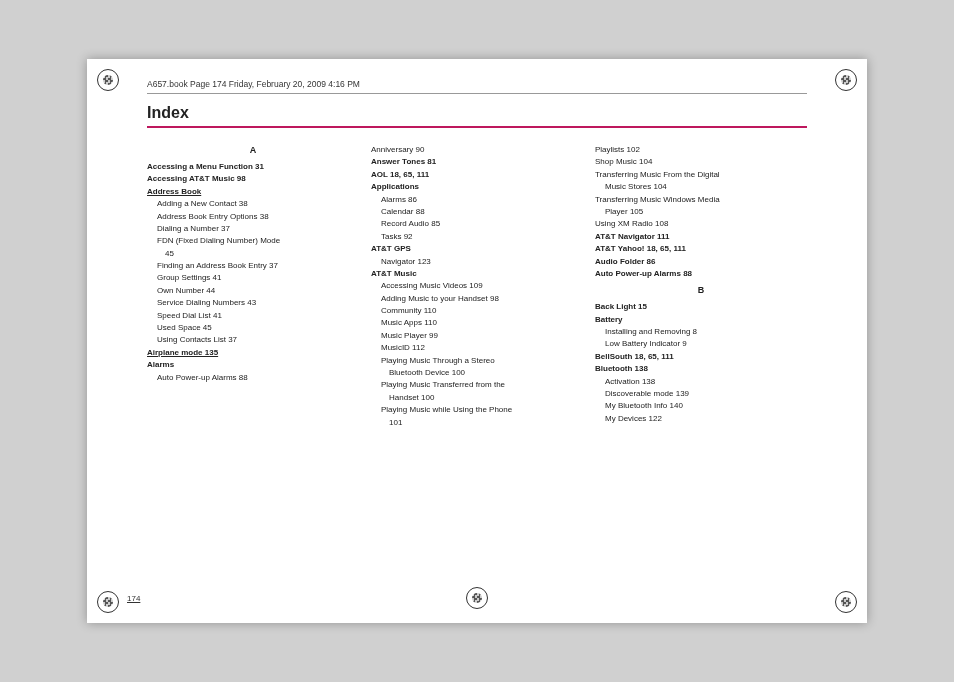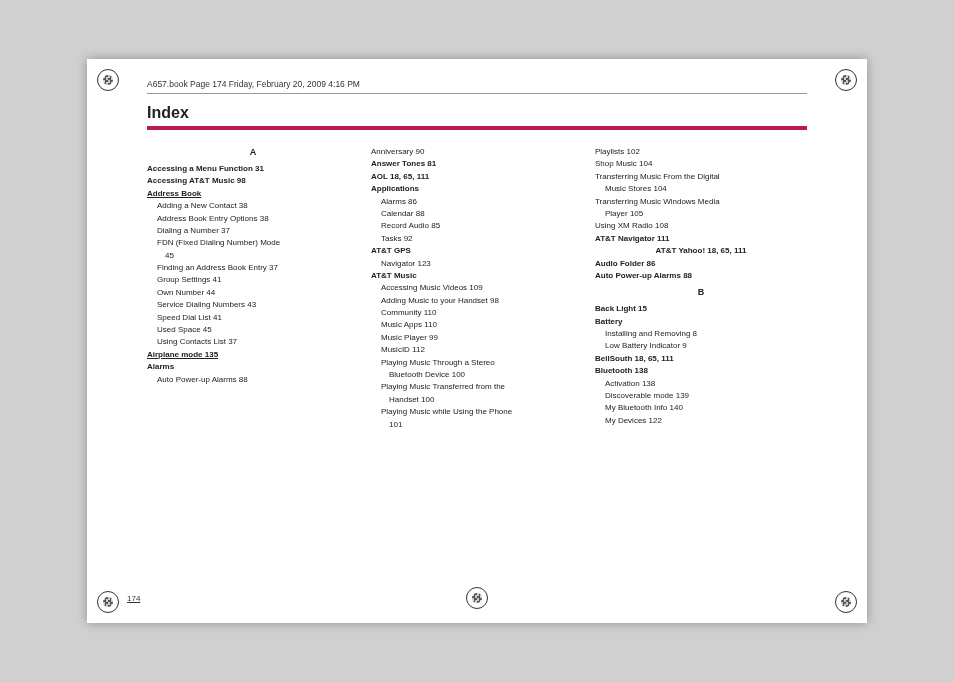--- a/index.html
+++ b/index.html
@@ -53,21 +53,21 @@
       text-align: left;
       margin-left: 30px;
       margin-right: 30px;
     }
 
     
     .page-title {
       font-size: 16px;
       font-weight: bold;
       color: #222;
-      border-bottom: 4px solid #be185d;
+      border-bottom: 2px solid #be185d;
       padding-bottom: 4px;
       margin-bottom: 16px;
       margin-left: 30px;
       margin-right: 30px;
     }
 
     
     .columns {
       display: flex;
       margin-left: 30px;
@@ -199,21 +199,21 @@
 
     <div class="col">
       <div>Playlists  102</div>
       <div>Shop Music  104</div>
       <div>Transferring Music From the Digital</div>
       <div class="entry-sub">Music Stores  104</div>
       <div>Transferring Music Windows Media</div>
       <div class="entry-sub">Player  105</div>
       <div>Using XM Radio  108</div>
       <div style="font-weight:bold;">AT&amp;T Navigator  111</div>
-      <div style="font-weight:bold;text-align:center;">AT&amp;T Yahoo!  18,  65,  111</div>
+      <div style="font-weight:bold;">AT&amp;T Yahoo!  18,  65,  111</div>
       <div style="font-weight:bold;">Audio Folder  86</div>
       <div style="font-weight:bold;">Auto Power-up Alarms  88</div>
       <div class="col-center-letter" style="margin-top:4px;">B</div>
       <div style="font-weight:bold;">Back Light  15</div>
       <div style="font-weight:bold;">Battery</div>
       <div class="entry-sub">Installing and Removing  8</div>
       <div class="entry-sub">Low Battery Indicator  9</div>
       <div style="font-weight:bold;">BellSouth  18,  65,  111</div>
       <div style="font-weight:bold;">Bluetooth  138</div>
       <div class="entry-sub">Activation  138</div>

